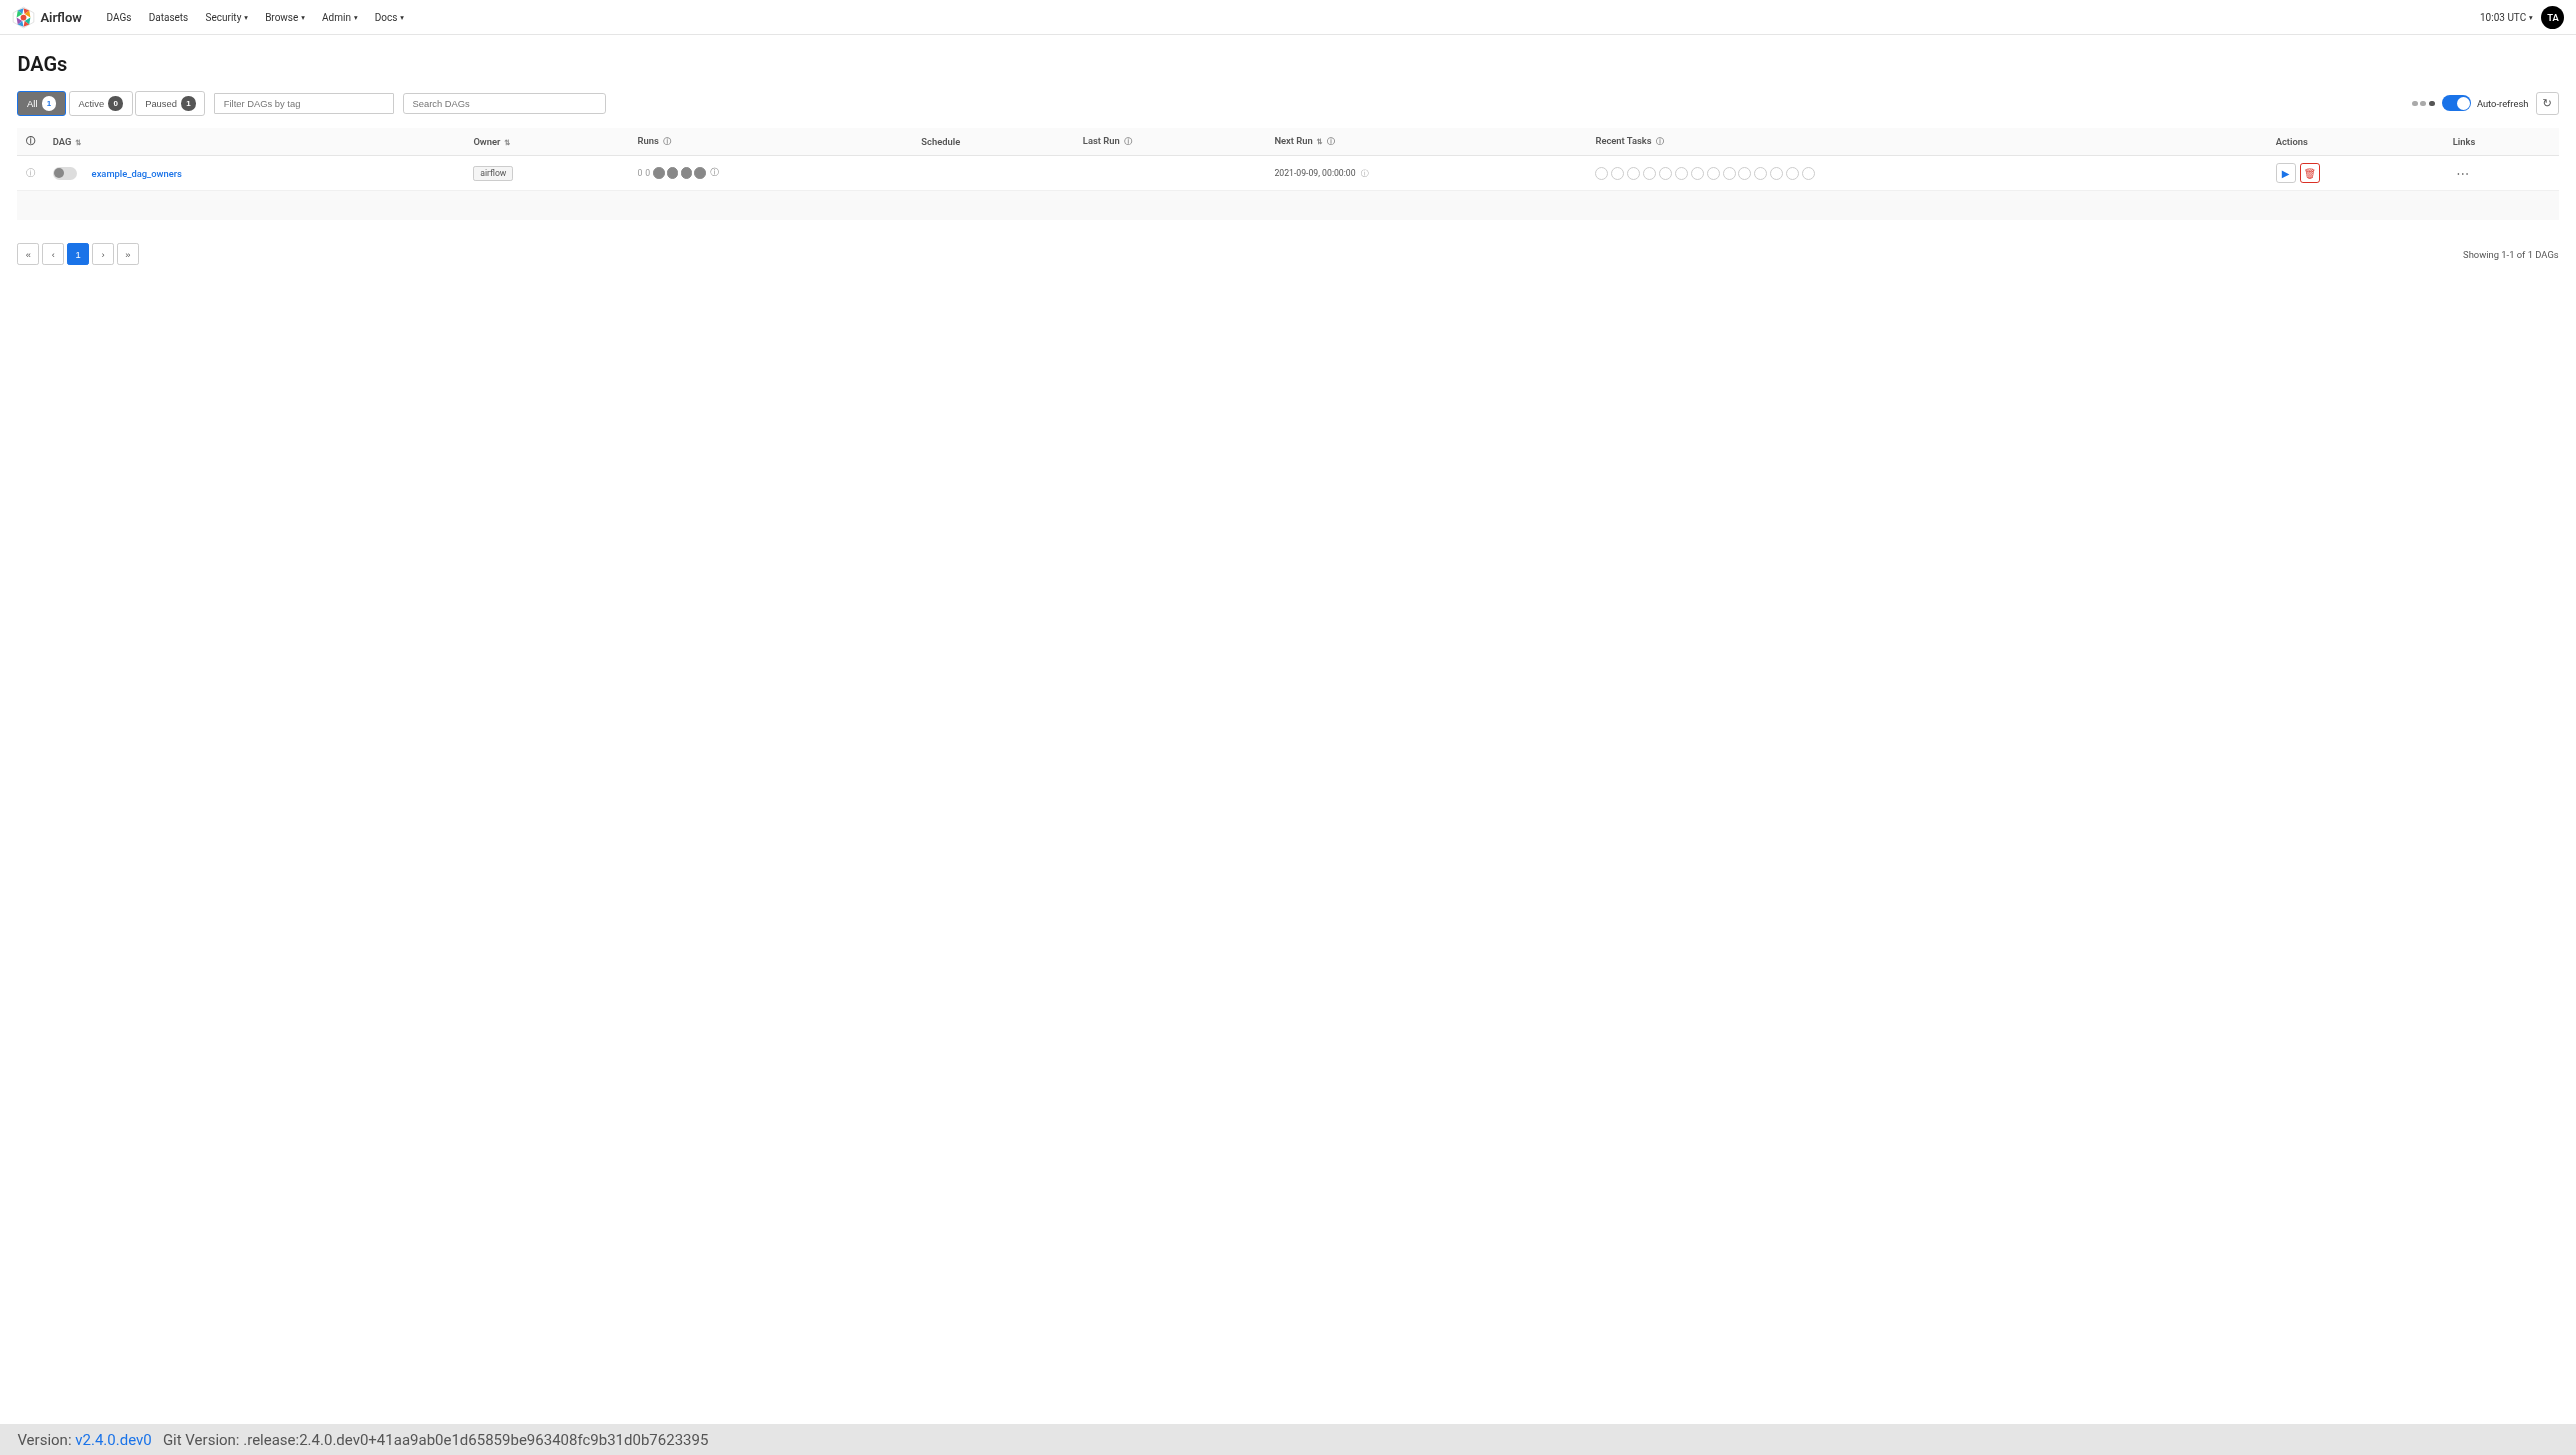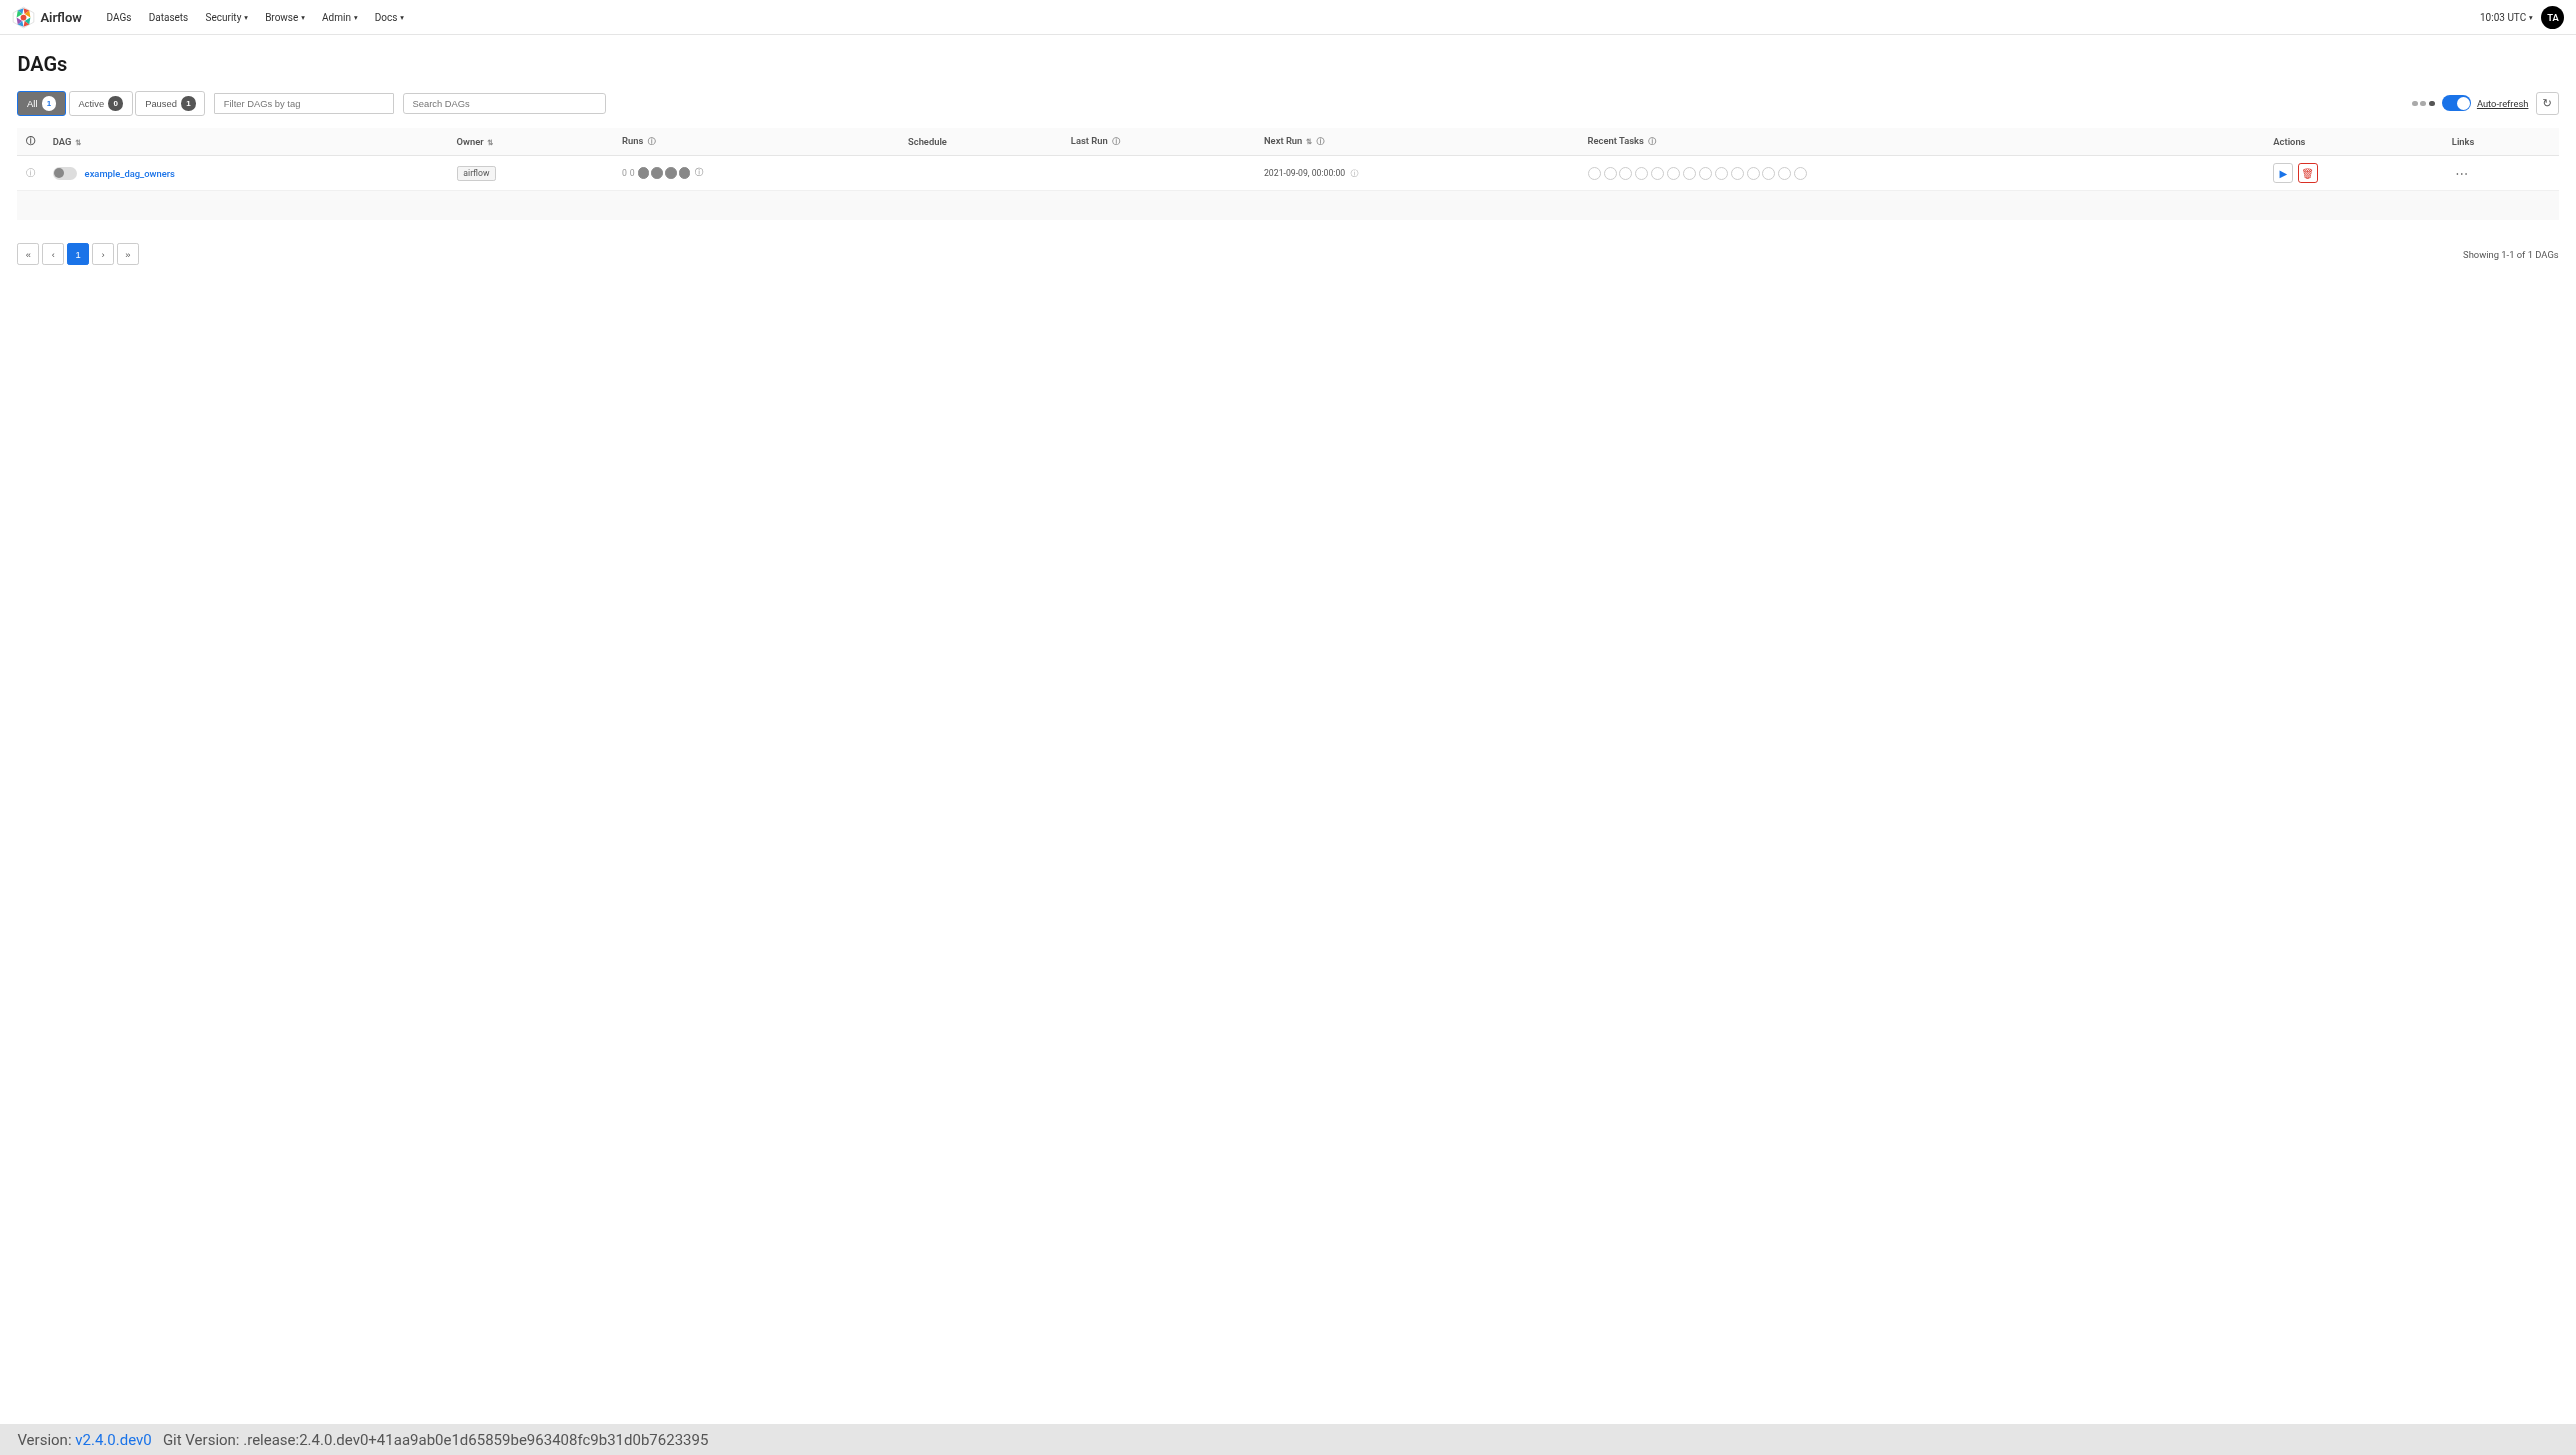--- a/index.html
+++ b/index.html
@@ -56,21 +56,21 @@
     .search-input {
       padding: 4.3px 8.7px; border: 0.7px solid #ccc; border-radius: 2.9px;
       font-size: 9.4px; width: 203px; color: #555;
     }
     .filter-right { margin-left: auto; display: flex; align-items: center; gap: 7.2px; }
     .dots-group { display: flex; gap: 2.9px; align-items: center; }
     .dot { width: 5.8px; height: 5.8px; border-radius: 50%; }
     .dot-gray { background: #aaa; }
     .dot-dark { background: #555; }
     .auto-refresh-toggle { display: flex; align-items: center; gap: 5.8px; }
-    .toggle-label { font-size: 9.4px; color: #333; text-decoration: underline; }
+    .toggle-label { font-size: 9.4px; color: #333; }
     .toggle-switch {
       width: 29px; height: 16px; background: #1a73e8; border-radius: 8px;
       position: relative; cursor: pointer;
     }
     .toggle-knob {
       width: 13px; height: 13px; background: #fff; border-radius: 50%;
       position: absolute; top: 1.4px; right: 1.4px;
     }
     .refresh-btn {
       width: 23px; height: 23px; border: 0.7px solid #ccc; border-radius: 2.9px;
@@ -94,21 +94,21 @@
 
     .toggle-small {
       width: 24.6px; height: 13px; background: #ddd; border-radius: 6.5px;
       position: relative; cursor: pointer;
     }
     .toggle-small .knob {
       width: 10px; height: 10px; background: #888; border-radius: 50%;
       position: absolute; top: 1.4px; left: 1.4px;
     }
 
-    .dag-name-link { color: #1a73e8; text-decoration: none; font-weight: 500; }
+    .dag-name-link { color: #1a73e8; text-decoration: none; font-weight: 500; margin-left: 7px; }
 
     .tag-badge {
       display: inline-block; padding: 1.4px 5.8px; border: 0.7px solid #ccc;
       border-radius: 2.2px; font-size: 8.7px; color: #555; background: #f5f5f5;
     }
 
     .runs-group { display: flex; gap: 2.9px; align-items: center; }
     .run-count { font-size: 8.7px; color: #555; }
     .run-count-0 { color: #999; }
     .run-dots { display: flex; gap: 2.2px; }

